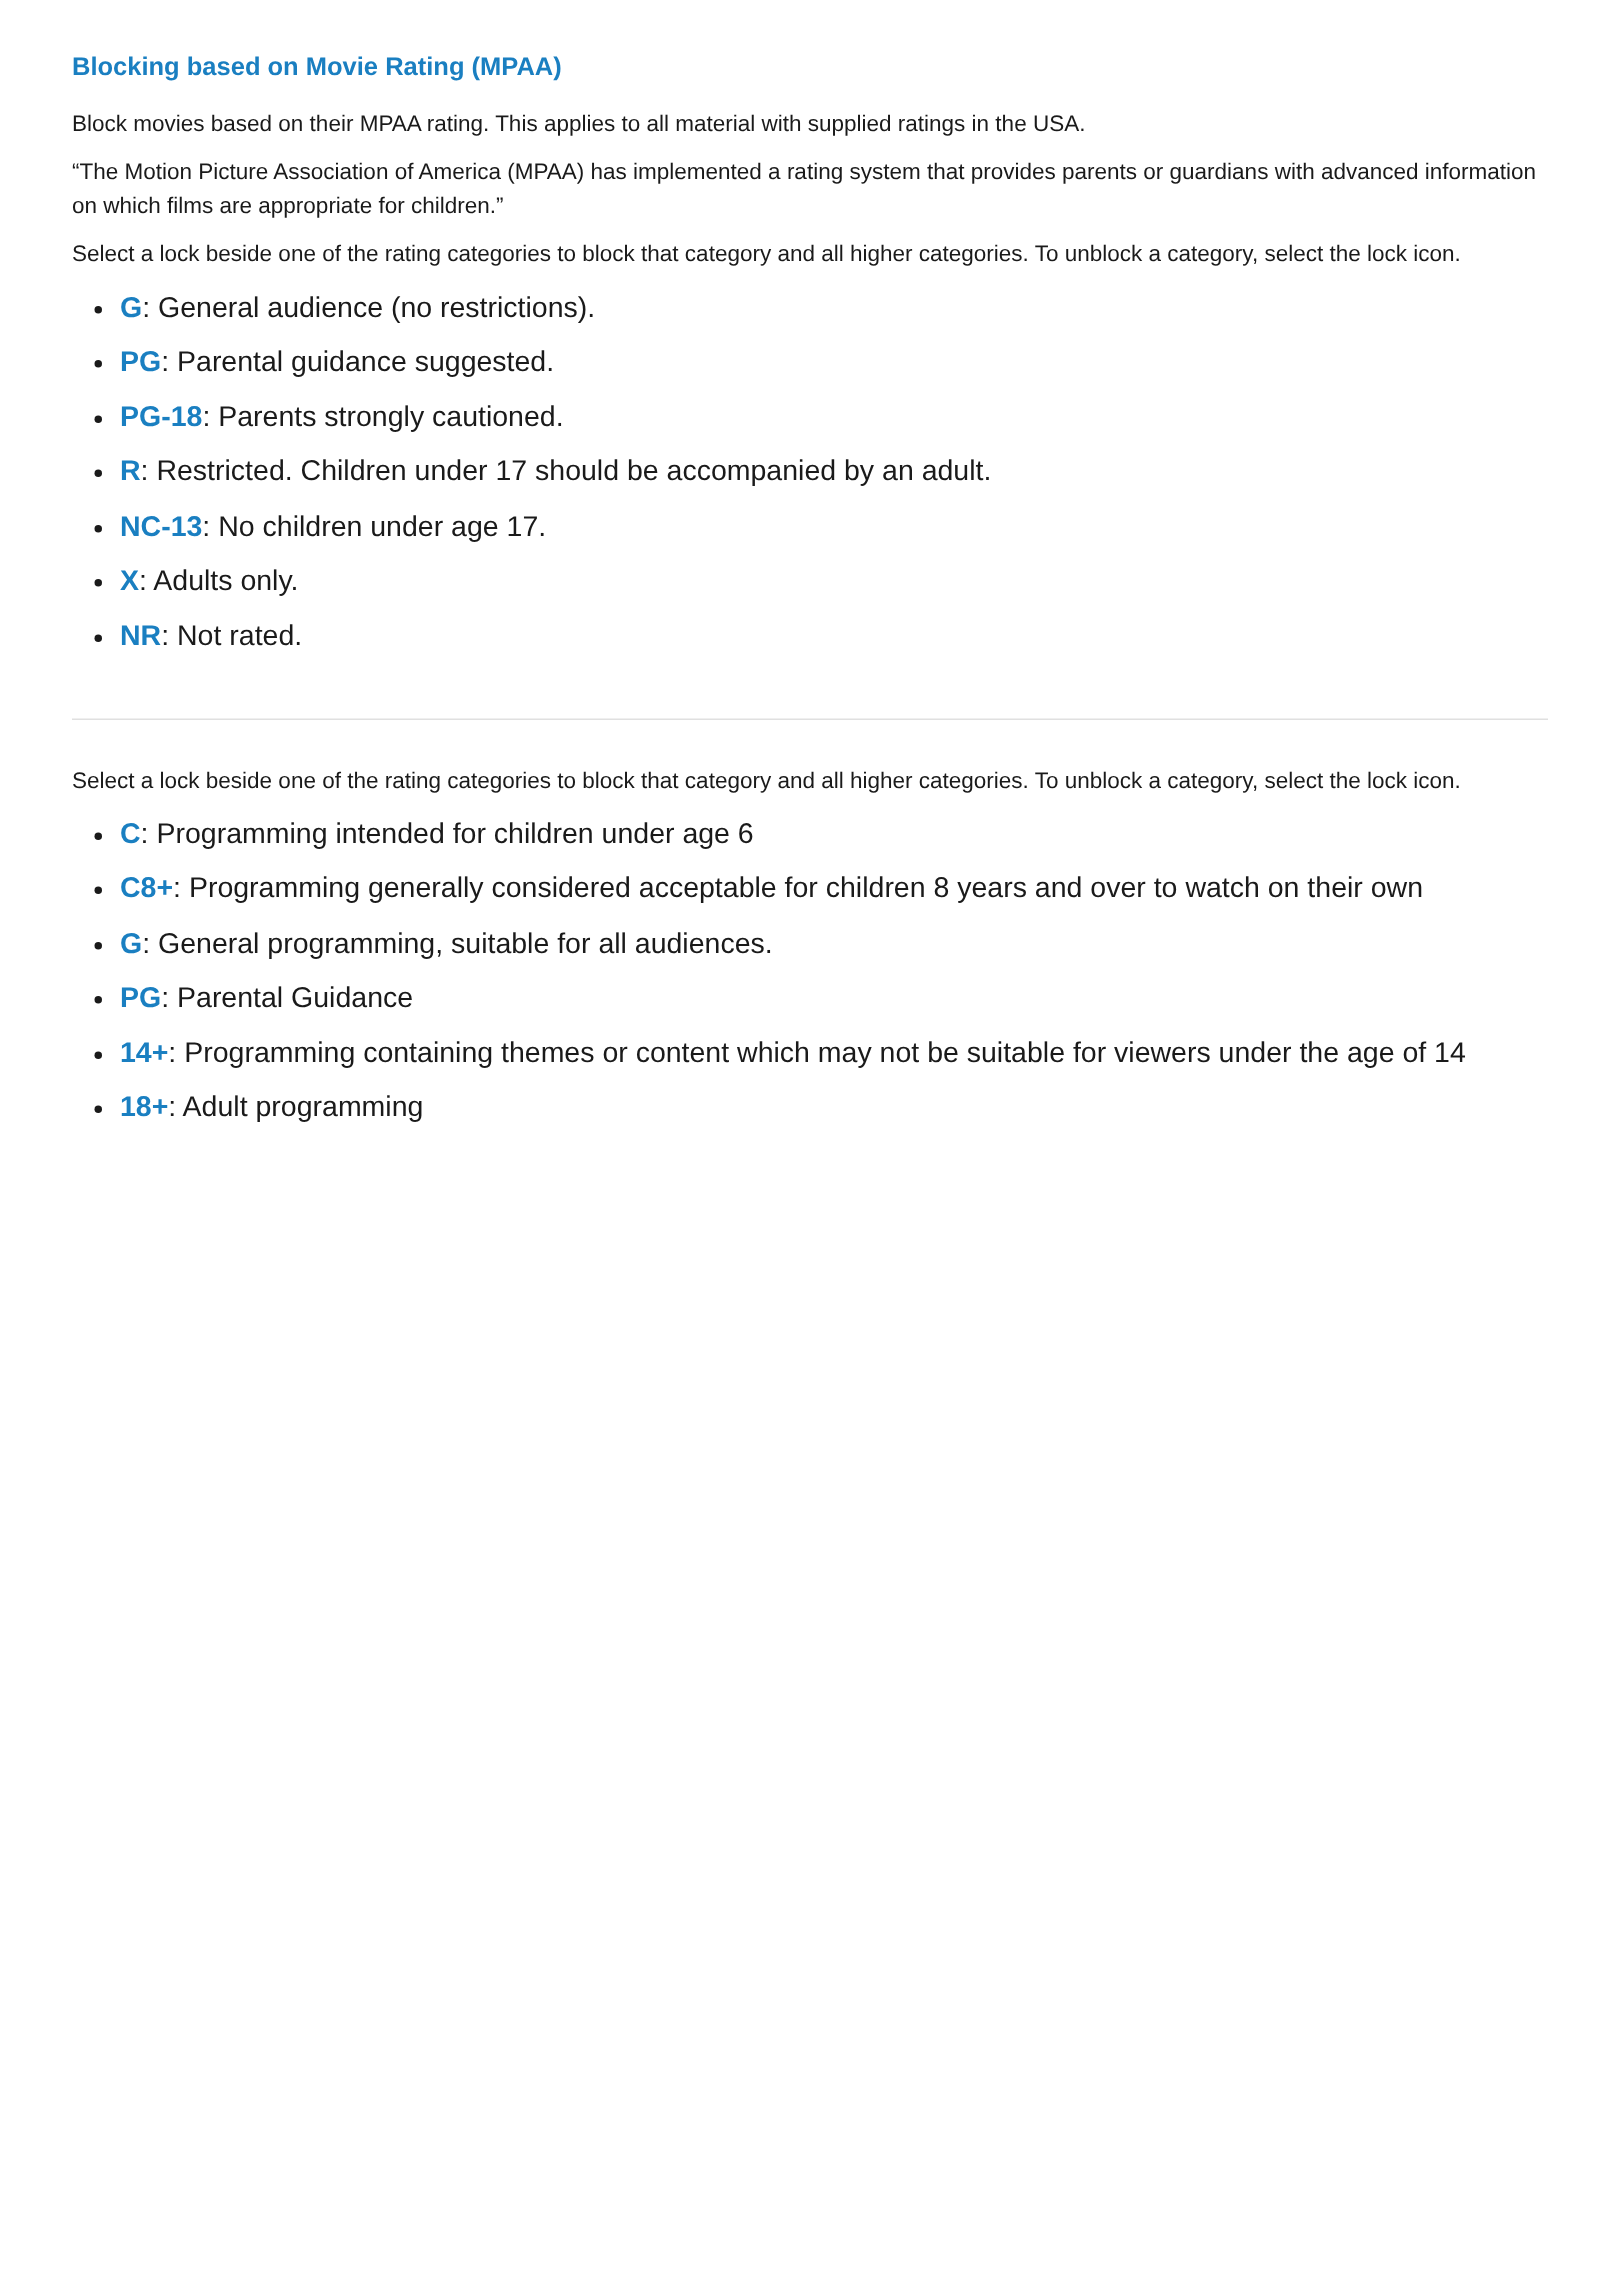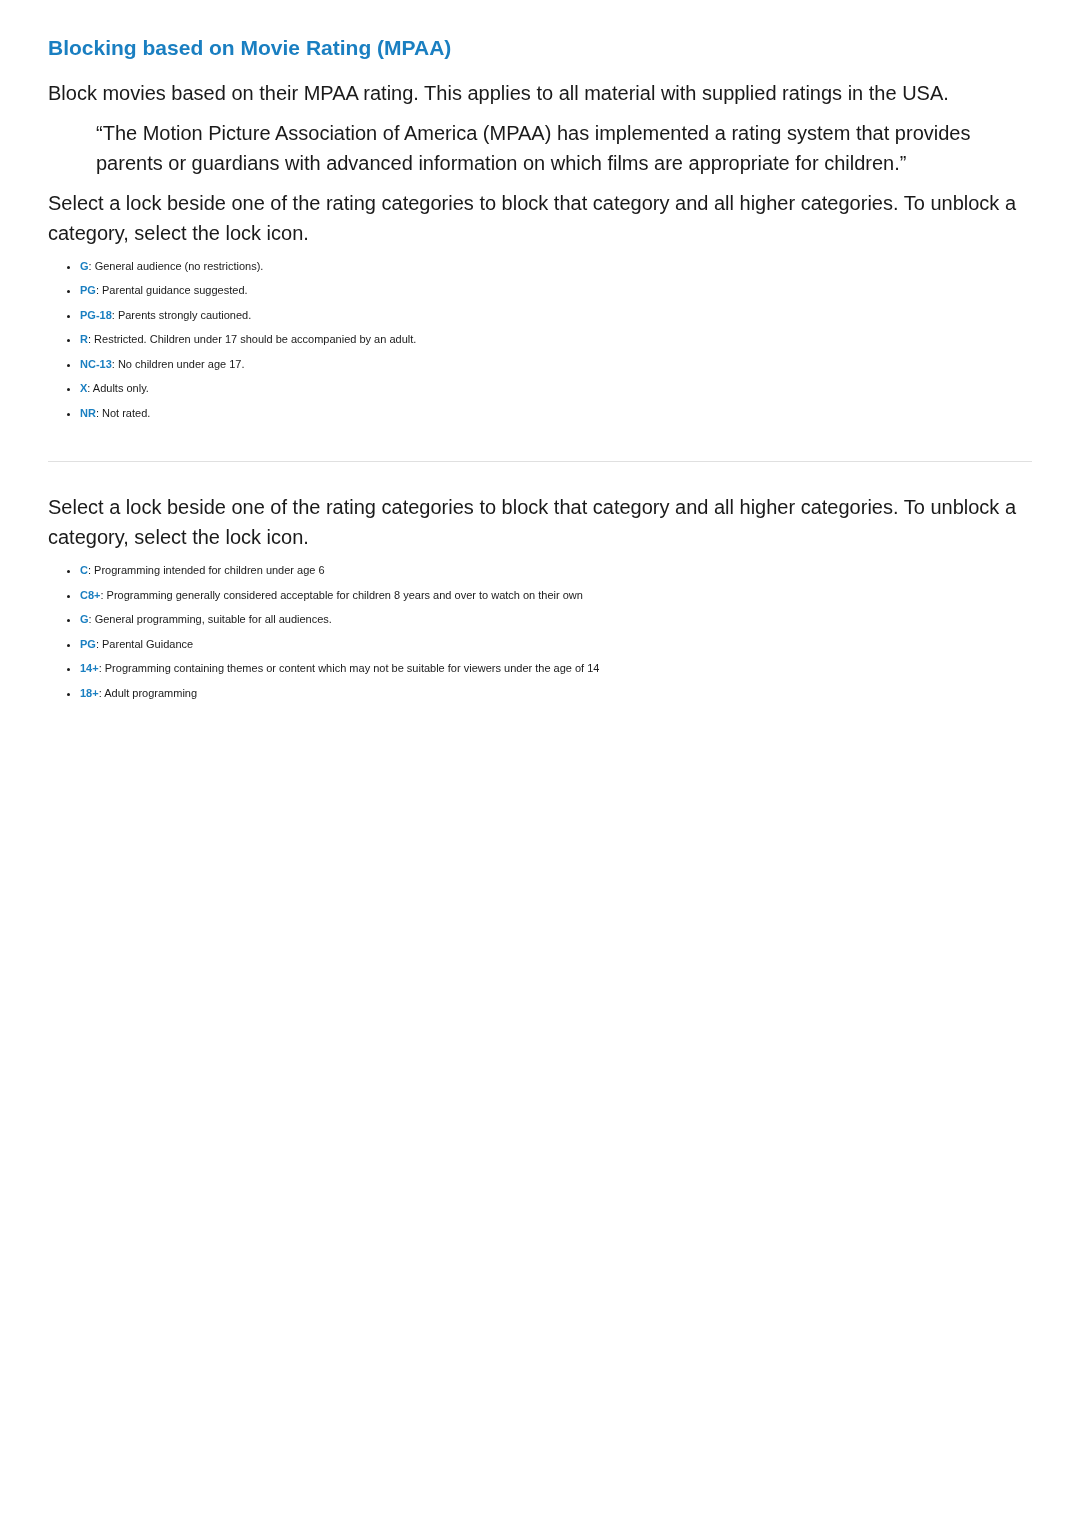--- a/index.html
+++ b/index.html
@@ -16,54 +16,53 @@
       line-height: 1.5;
       padding: 32px 48px;
       max-width: 1080px;
     }
 
     .section {
       margin-bottom: 40px;
     }
 
     .section-title {
-      font-size: 21px;
+      font-size: 17px;
       font-weight: bold;
       color: #1a7fc1;
       margin-bottom: 14px;
     }
 
     .section-body p {
       margin-bottom: 10px;
-      font-size: 20px;
+      font-size: 15px;
       color: #1a1a1a;
     }
 
     .from-mpaa {
       font-weight: bold;
       margin-bottom: 6px;
       font-size: 15px;
     }
 
     .quote {
       font-size: 15px;
       margin-bottom: 10px;
       color: #1a1a1a;
-      margin-left: 48px;
     }
 
     ul.rating-list {
       list-style: disc;
       padding-left: 32px;
       margin-top: 8px;
     }
 
     ul.rating-list li {
       margin-bottom: 8px;
-      font-size: 11px;
+      font-size: 19px;
       color: #1a1a1a;
     }
 
     .rating-code {
       color: #1a7fc1;
       font-weight: bold;
     }
 
     .divider {
       border: none;

